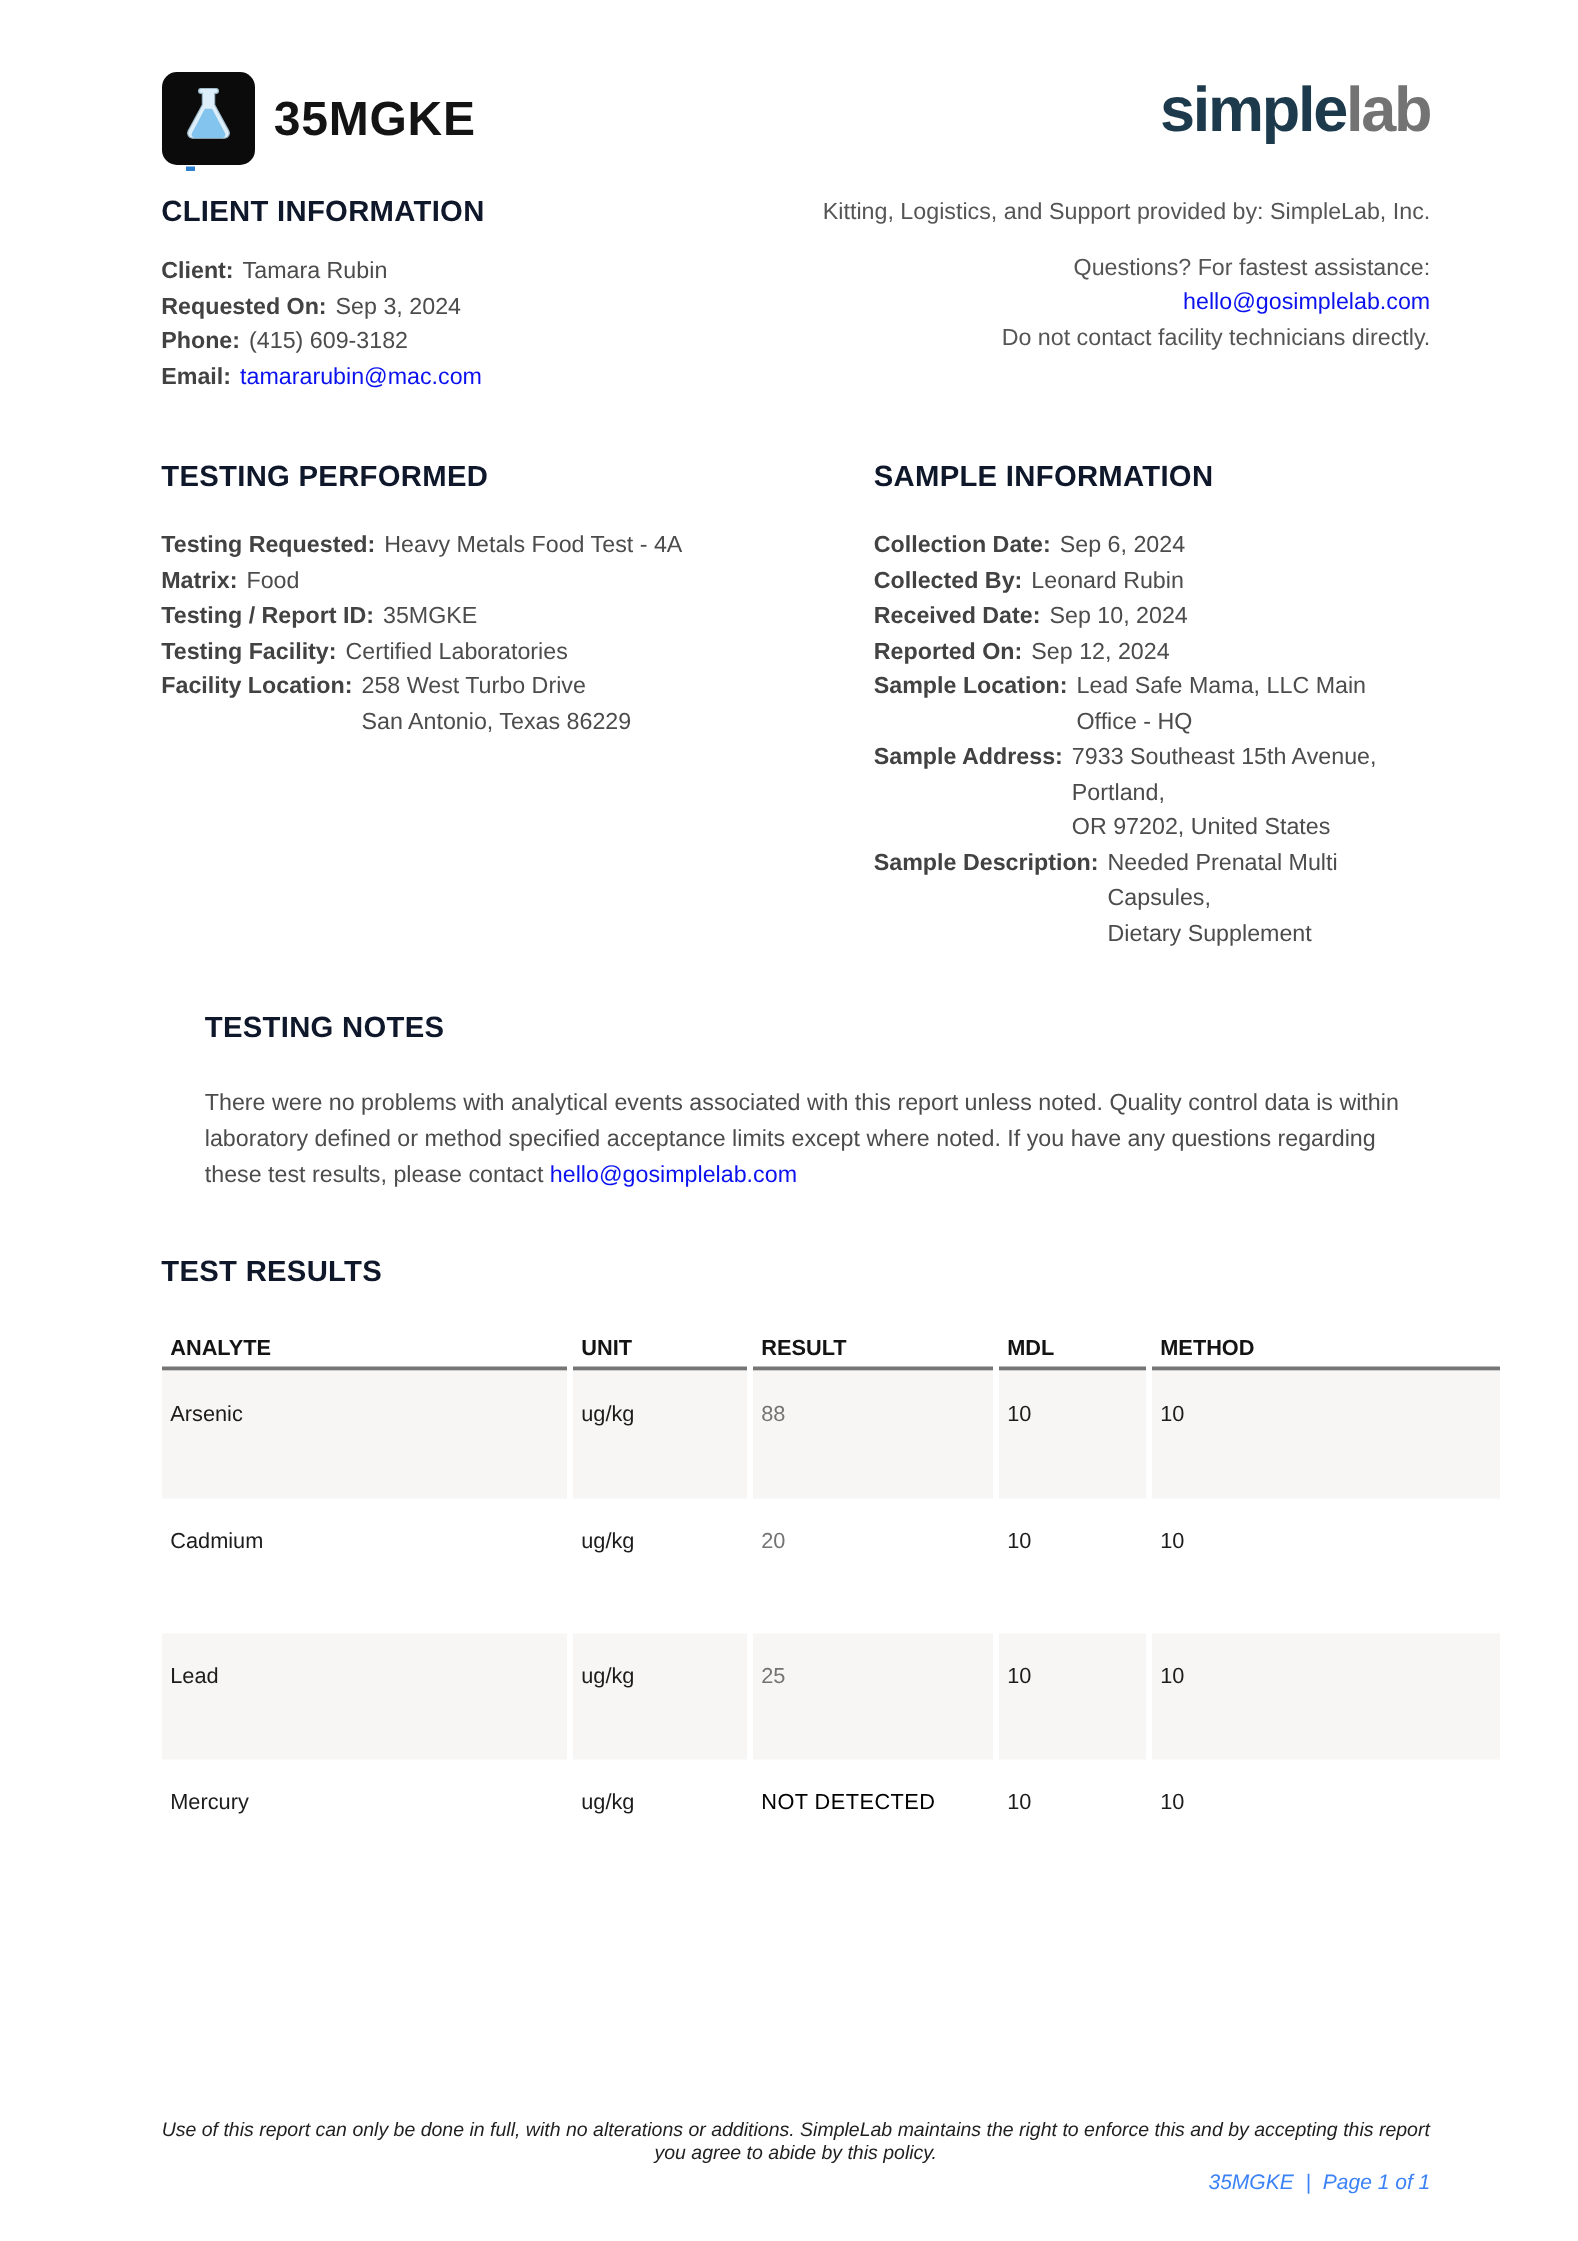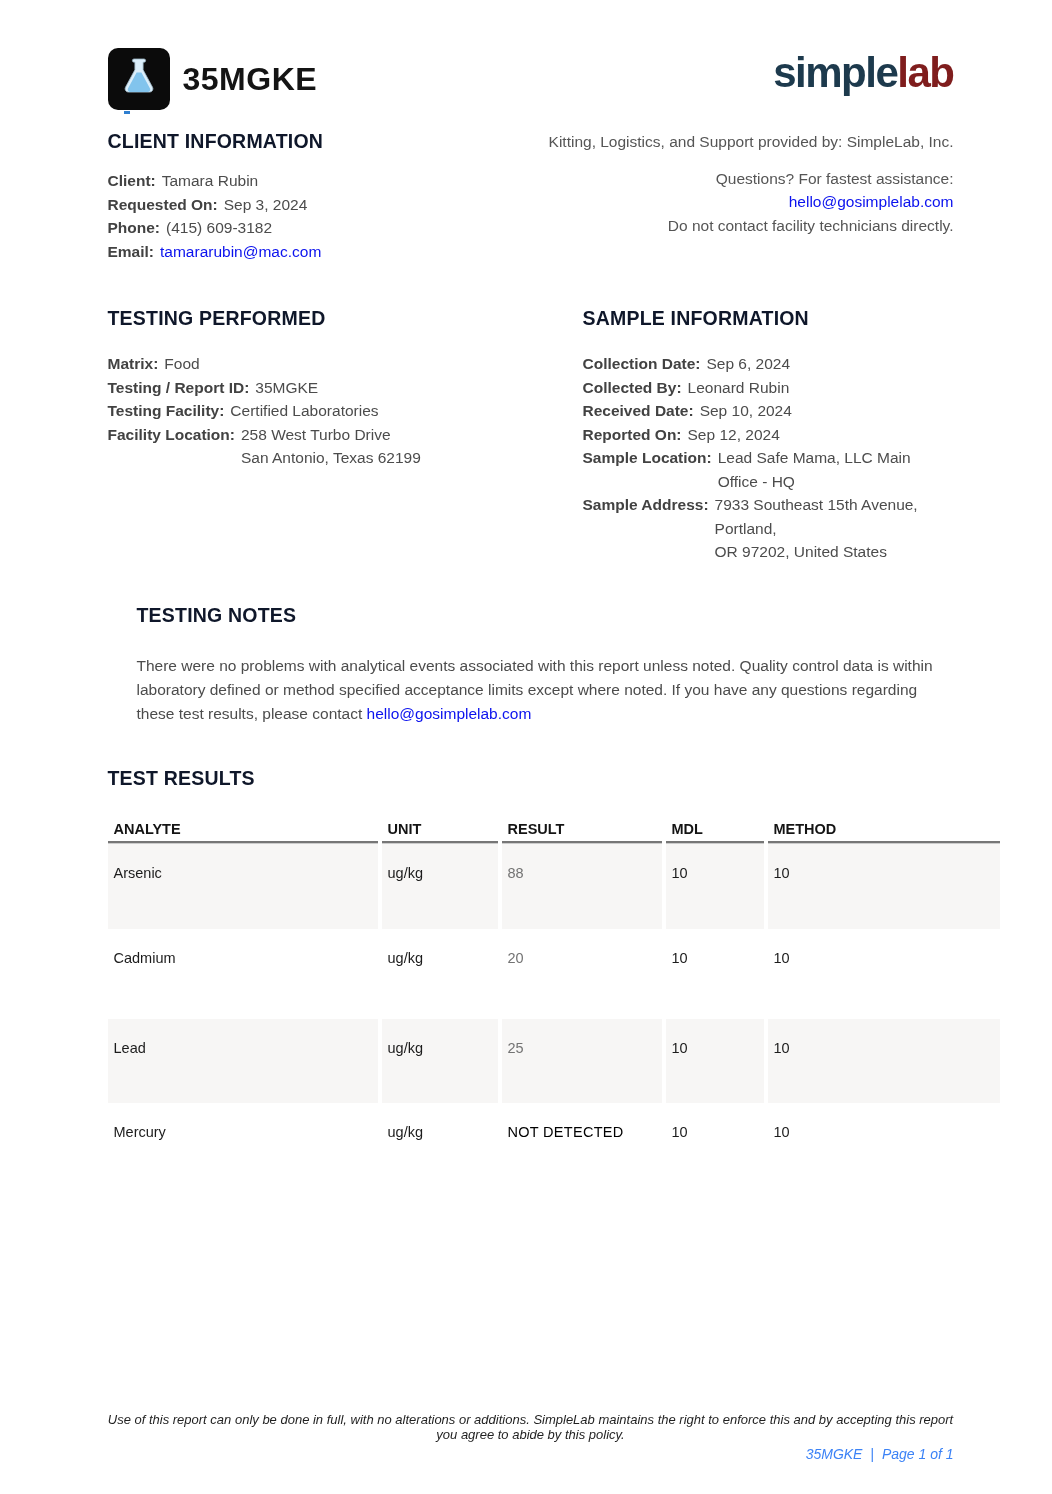--- a/index.html
+++ b/index.html
@@ -16,21 +16,21 @@
 
   
   .header { display:flex; justify-content:space-between; align-items:flex-start; padding:48px 46px 0 55px; }
   .header-left { display:flex; align-items:center; gap:13px; position:relative; }
   .logo-badge { width:62px; height:62px; background:#0b0b0b; border-radius:10px;
                 display:flex; align-items:center; justify-content:center; }
   .logo-dot { position:absolute; left:16px; top:63px; width:6px; height:3px; background:#2f7fd0; }
   .report-id { font-size:32px; font-weight:700; color:#141414; letter-spacing:.5px; }
   .brand { font-size:42px; font-weight:700; letter-spacing:-1.5px; line-height:1; margin-top:4px; }
   .brand-dark  { color:#1d3a4d; }
-  .brand-light { color:#7f1d1d; }
+  .brand-light { color:#737373; }
 
   
   .section-title { font-size:19.5px; font-weight:700; color:#0f172a; letter-spacing:.2px; }
   .info-line { display:flex; font-size:15.5px; line-height:23.5px; color:#4c4c4c; }
   .info-label { font-weight:700; color:#424242; margin-right:6px; white-space:nowrap; }
   .info-value { white-space:pre-line; }
   a.link { color:#0b12ee; text-decoration:none; }
 
   .info-row { display:flex; justify-content:space-between; padding:20px 46px 0 55px; }
   .client-info .section-title { margin-bottom:16px; }
@@ -121,35 +121,39 @@
       <div>Questions? For fastest assistance:</div>
       <div><a class="link" href="#">hello@gosimplelab.com</a></div>
       <div>Do not contact facility technicians directly.</div>
     </div>
   </div>
 
   <div class="sections-row">
     <section class="col-left">
       <h2 class="section-title">TESTING PERFORMED</h2>
       <div class="info-line">
+        <span class="info-label">Testing Requested:</span>
+        <span class="info-value">Heavy Metals Food Test - 4A</span>
+      </div>
+      <div class="info-line">
         <span class="info-label">Matrix:</span>
         <span class="info-value">Food</span>
       </div>
       <div class="info-line">
         <span class="info-label">Testing / Report ID:</span>
         <span class="info-value">35MGKE</span>
       </div>
       <div class="info-line">
         <span class="info-label">Testing Facility:</span>
         <span class="info-value">Certified Laboratories</span>
       </div>
       <div class="info-line">
         <span class="info-label">Facility Location:</span>
         <span class="info-value">258 West Turbo Drive
-San Antonio, Texas 62199</span>
+San Antonio, Texas 86229</span>
       </div>
     </section>
 
     <section class="col-right">
       <h2 class="section-title">SAMPLE INFORMATION</h2>
       <div class="info-line">
         <span class="info-label">Collection Date:</span>
         <span class="info-value">Sep 6, 2024</span>
       </div>
       <div class="info-line">
@@ -165,20 +169,25 @@
         <span class="info-value">Sep 12, 2024</span>
       </div>
       <div class="info-line">
         <span class="info-label">Sample Location:</span>
         <span class="info-value">Lead Safe Mama, LLC Main Office - HQ</span>
       </div>
       <div class="info-line">
         <span class="info-label">Sample Address:</span>
         <span class="info-value">7933 Southeast 15th Avenue, Portland,
 OR 97202, United States</span>
+      </div>
+      <div class="info-line">
+        <span class="info-label">Sample Description:</span>
+        <span class="info-value">Needed Prenatal Multi Capsules,
+Dietary Supplement</span>
       </div>
     </section>
   </div>
 
   <section class="notes-section">
     <h2 class="section-title">TESTING NOTES</h2>
     <p class="notes-text"><span>There were no problems with analytical events associated with this report unless noted. Quality control data is within laboratory defined or method specified acceptance limits except where noted. If you have any questions regarding these test results, please contact </span><a class="link" href="#">hello@gosimplelab.com</a></p>
   </section>
 
   <section class="results-section">

